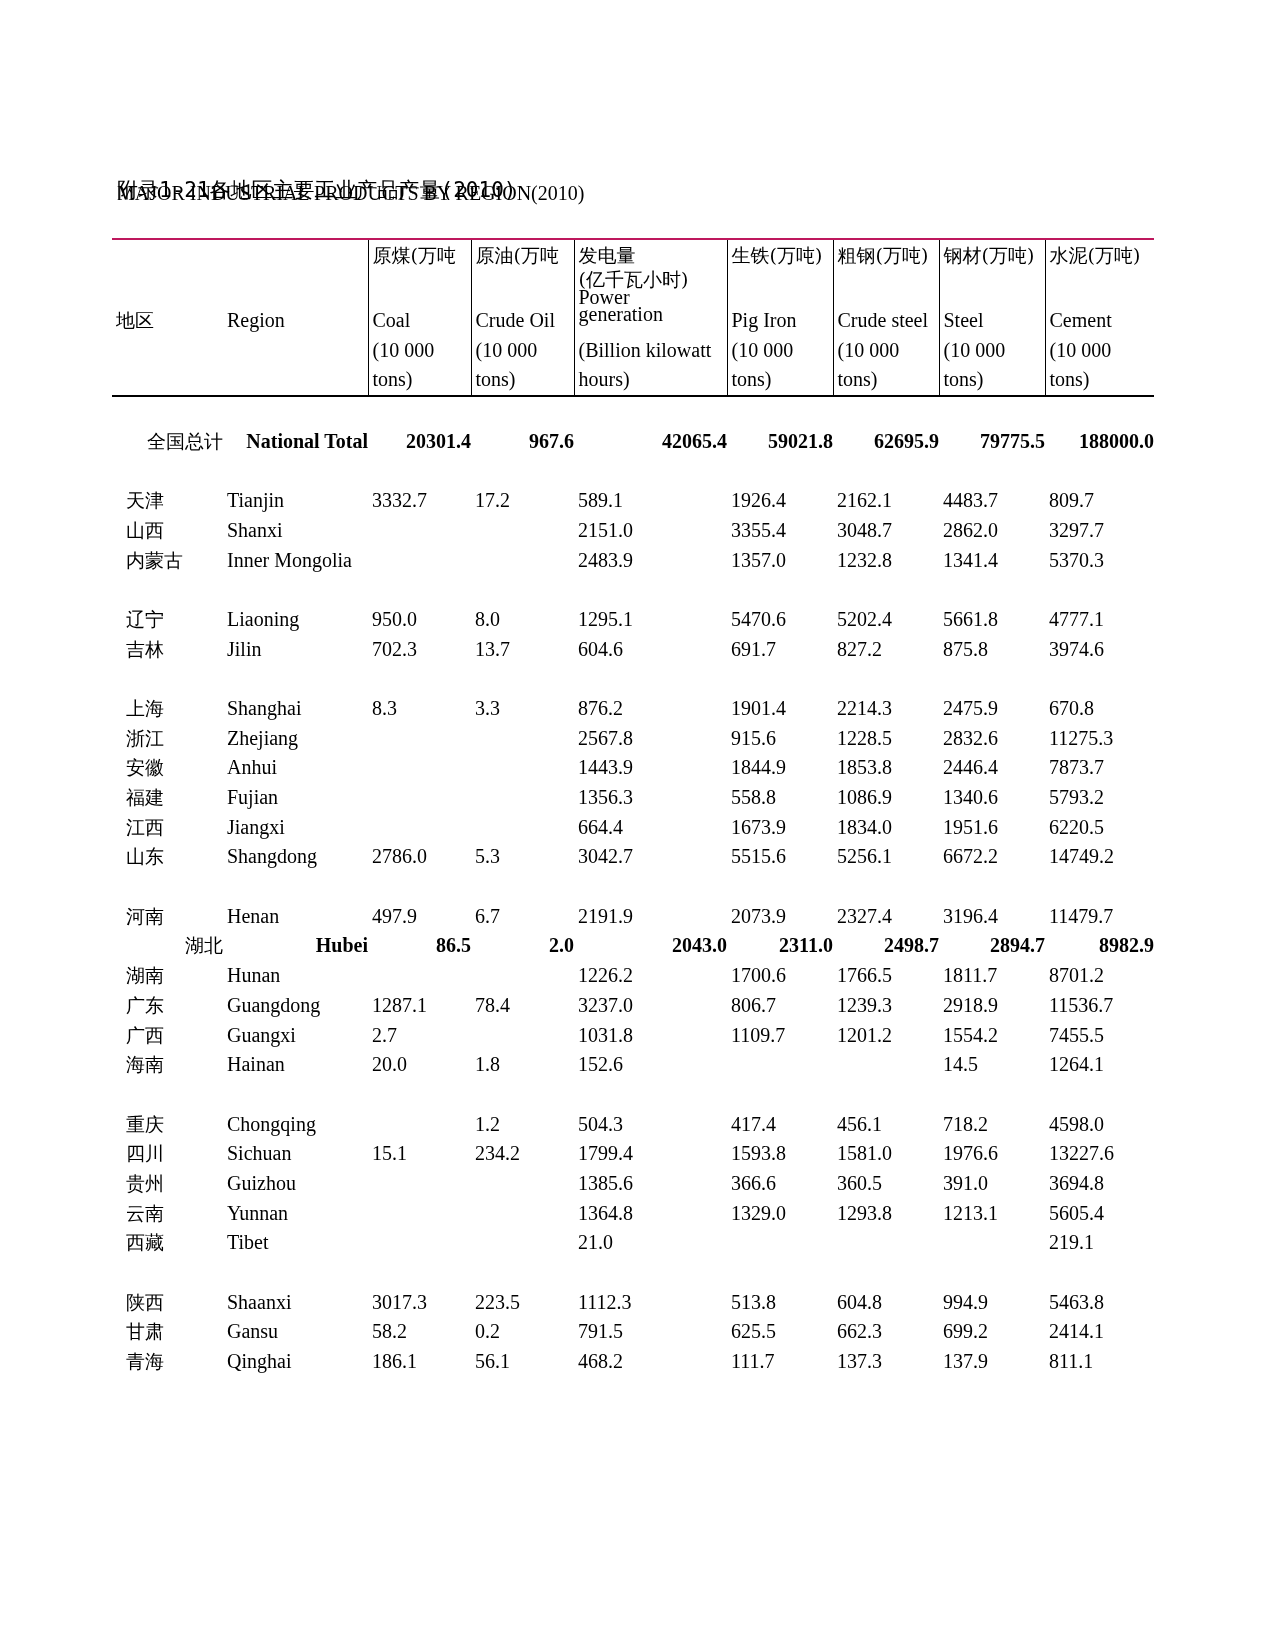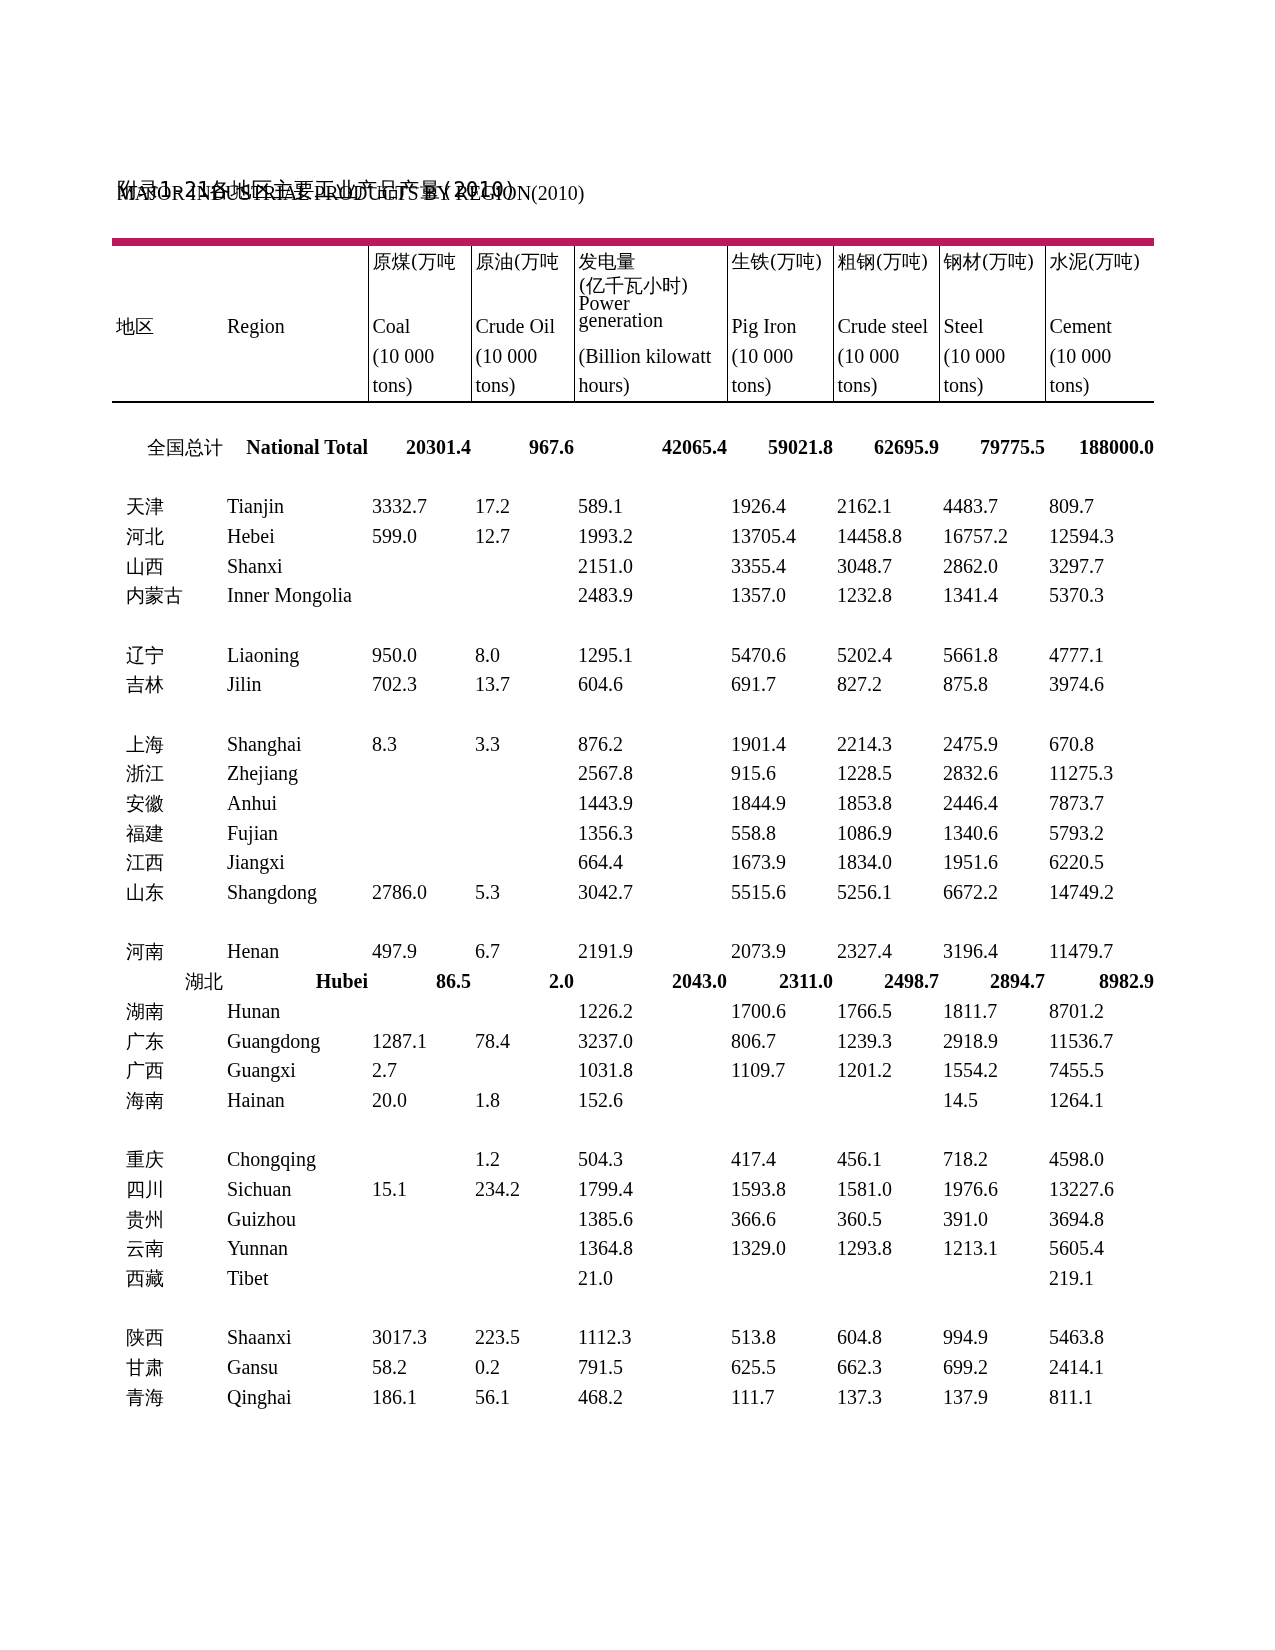--- a/index.html
+++ b/index.html
@@ -19,21 +19,21 @@
     table.data {
       position: absolute; left: 112px; top: 238px;
       border-collapse: collapse; table-layout: fixed;
       font-size: 20px; width: 1042px;
     }
     table.data td, table.data th {
       padding: 0 0 0 4px; white-space: nowrap; overflow: hidden;
       font-weight: normal; text-align: left; vertical-align: middle;
       height: 29.7px; line-height: 29px;
     }
-    thead tr.hdr-top th { border-top: 8px solid #be185d; }
+    thead tr.hdr-top th { border-top: 2px solid #be185d; }
     thead tr.hdr-bottom th { border-bottom: 2px solid #000; }
     thead th.v { border-left: 1.5px solid #000; }
     thead th.cnh { font-family: "DejaVu Serif", serif; font-size: 19px; vertical-align: bottom; }
     thead th.pw { font-size: 20px; line-height: 18px; vertical-align: top; margin-left: 20px; }
     .cn { font-family: "DejaVu Serif", serif; font-size: 19px; }
     .cn.indent { padding-left: 14px; }
     tr.bold td { font-weight: bold; text-align: right; }
     tr.bold td.cn { font-weight: normal; }
     tr.spacer td { height: 29.7px; }
   </style>
@@ -135,31 +135,20 @@
         <td>Tianjin</td>
         <td>3332.7</td>
         <td>17.2</td>
         <td>589.1</td>
         <td>1926.4</td>
         <td>2162.1</td>
         <td>4483.7</td>
         <td>809.7</td>
       </tr>
       <tr>
-        <td class="cn indent">河北</td>
-        <td>Hebei</td>
-        <td>599.0</td>
-        <td>12.7</td>
-        <td>1993.2</td>
-        <td>13705.4</td>
-        <td>14458.8</td>
-        <td>16757.2</td>
-        <td>12594.3</td>
-      </tr>
-      <tr>
         <td class="cn indent">山西</td>
         <td>Shanxi</td>
         <td></td>
         <td></td>
         <td>2151.0</td>
         <td>3355.4</td>
         <td>3048.7</td>
         <td>2862.0</td>
         <td>3297.7</td>
       </tr>

